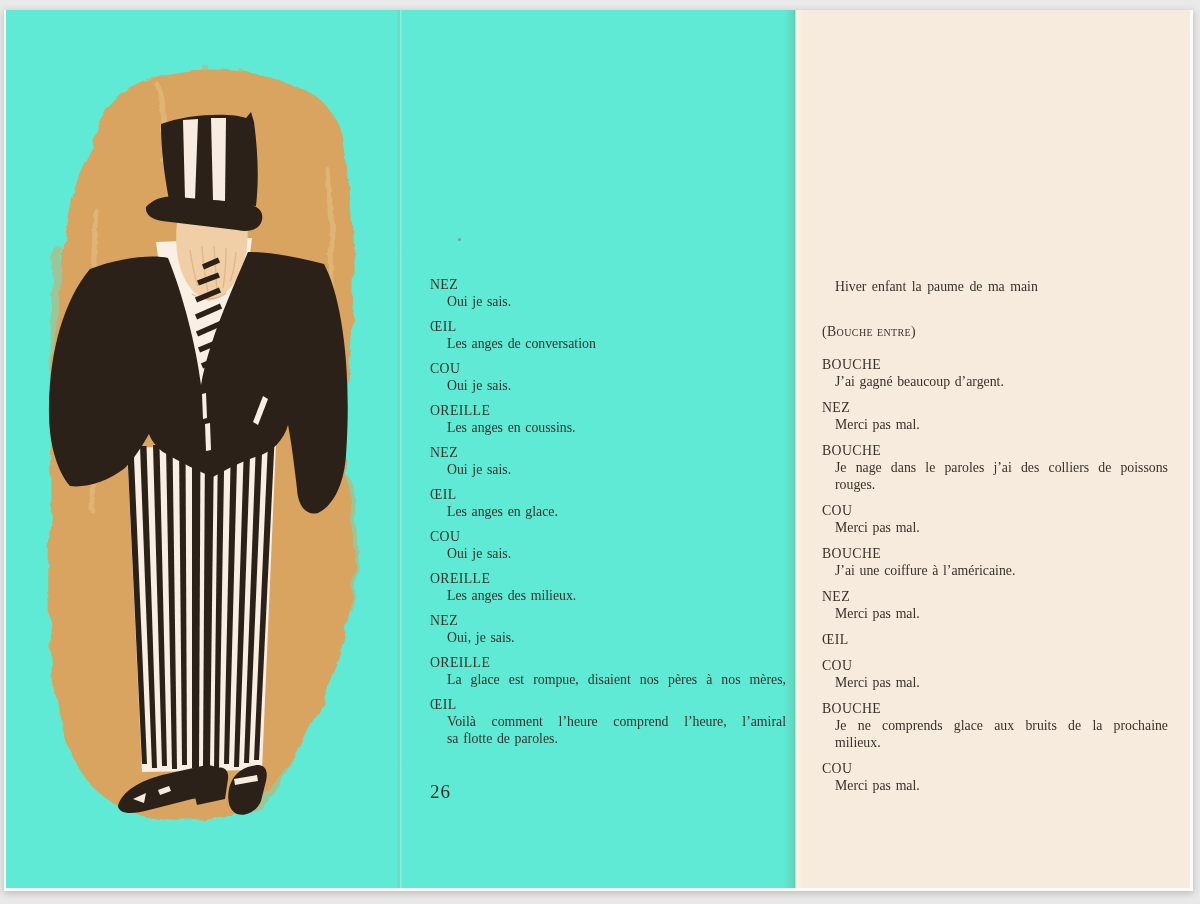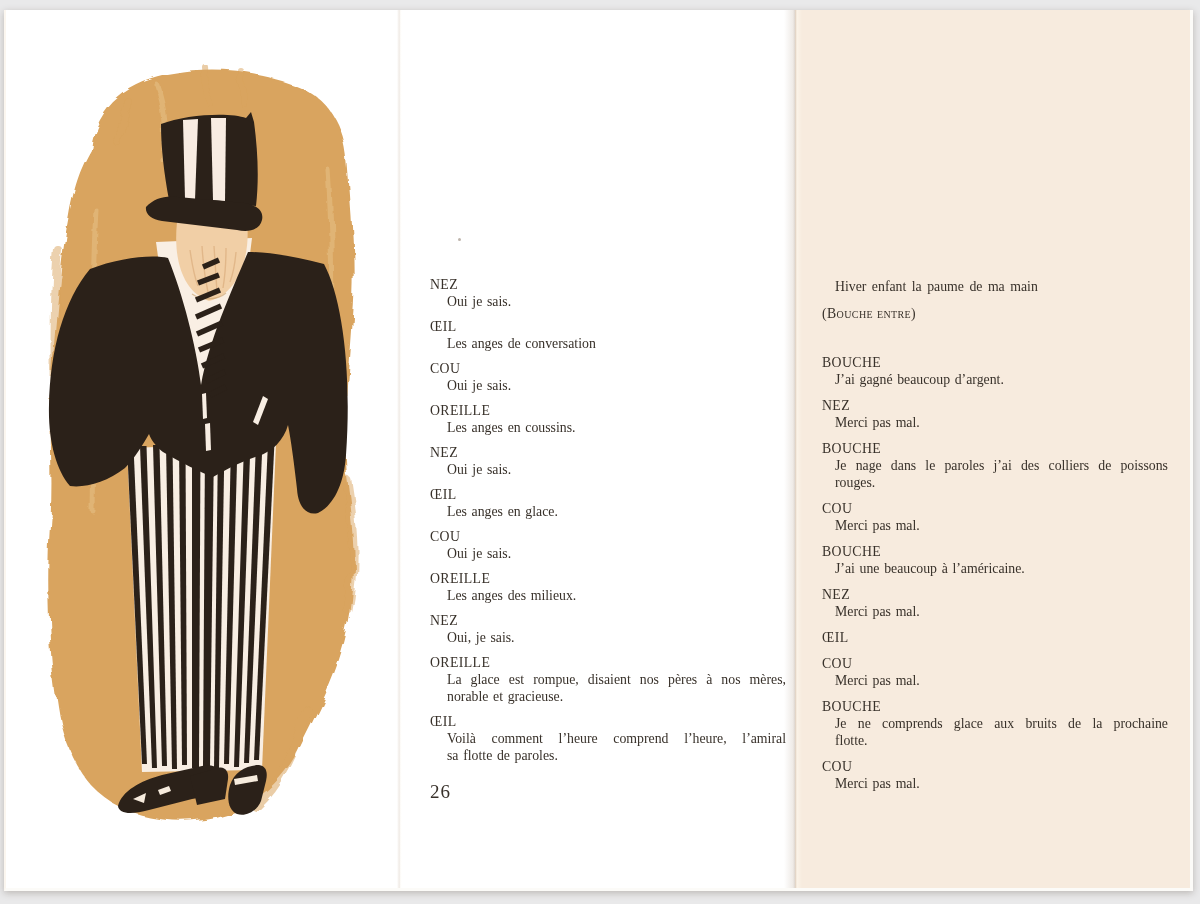--- a/index.html
+++ b/index.html
@@ -3,41 +3,41 @@
 <meta charset="utf-8">
 <style>
   html,body{margin:0;padding:0}
   body{
     width:1200px;height:904px;position:relative;overflow:hidden;
     background:#e9e9ea;
     font-family:"Liberation Serif","DejaVu Serif",serif;
   }
   .spread{
     position:absolute;left:4px;top:10px;width:1184px;height:878px;
-    background:#ffffff;
+    background:#5eead4;
     border-right:3px solid #fcfbf8;border-bottom:3px solid #fcfbf8;border-left:2px solid #fbf6ef;
     box-shadow:0 2px 7px rgba(70,55,40,.28);
   }
   .page-right-bg{position:absolute;left:789px;top:0;width:395px;height:100%;background:#f7ebde}
   .crease{position:absolute;left:391px;top:0;width:5px;height:100%;
     background:linear-gradient(90deg,rgba(140,100,60,0),rgba(140,100,60,.13) 45%,rgba(255,252,245,.35) 75%,rgba(140,100,60,0));}
   .gutter{position:absolute;left:778px;top:0;width:18px;height:100%;
     background:linear-gradient(90deg,rgba(120,85,50,0) 0%,rgba(120,85,50,.12) 50%,rgba(110,75,45,.22) 60%,rgba(255,250,240,.55) 72%,rgba(120,85,50,0) 100%);}
   .illustration{position:absolute;left:0;top:0;width:400px;height:878px}
   .text-col{position:absolute;color:#38312a;font-size:13.8px;line-height:17px;}
   .left-col{left:424px;top:266px;width:356px}
   .right-col{left:816px;top:268px;width:346px}
   .dlg{margin-bottom:8px}
   .right-col .dlg{margin-bottom:9px}
   .speaker{letter-spacing:.4px}
   .speech{padding-left:17px;word-spacing:1.2px}
   .right-col .speech{padding-left:13px}
   .just{text-align:justify;text-align-last:justify}
-  .lead{padding-left:13px;word-spacing:2px;margin-bottom:10px}
-  .stage-direction{font-variant:small-caps;letter-spacing:.4px;margin-bottom:32px}
+  .lead{padding-left:13px;word-spacing:2px;margin-bottom:28px}
+  .stage-direction{font-variant:small-caps;letter-spacing:.4px;margin-bottom:16px}
   .pagenum{position:absolute;text-align:left;font-size:19px;color:#38312a;letter-spacing:1px}
   .pagenum-left{left:424px;top:771px;width:356px}
   .pagenum-right{left:816px;top:769px;width:346px}
   .speck{position:absolute;width:3px;height:3px;border-radius:50%;background:rgba(110,90,70,.45)}
 </style>
 </head>
 <body>
 
 <div class="spread">
   <div class="page-right-bg"></div>
@@ -174,21 +174,20 @@
         <div class="speaker">OREILLE</div>
         <div class="speech">Les anges des milieux.</div>
       </div>
       <div class="dlg">
         <div class="speaker">NEZ</div>
         <div class="speech">Oui, je sais.</div>
       </div>
       <div class="dlg">
         <div class="speaker">OREILLE</div>
         <div class="speech just">La glace est rompue, disaient nos pères à nos mères,</div>
-        <div class="speech">norable et gracieuse.</div>
       </div>
       <div class="dlg">
         <div class="speaker">ŒIL</div>
         <div class="speech just">Voilà comment l’heure comprend l’heure, l’amiral</div>
         <div class="speech">sa flotte de paroles.</div>
       </div>
     </div>
   <div class="pagenum pagenum-left">26</div>
 
   <div class="text-col right-col">
@@ -207,37 +206,37 @@
           <div class="speaker">BOUCHE</div>
           <div class="speech just">Je nage dans le paroles j’ai des colliers de poissons</div>
           <div class="speech">rouges.</div>
         </div>
         <div class="dlg">
           <div class="speaker">COU</div>
           <div class="speech">Merci pas mal.</div>
         </div>
         <div class="dlg">
           <div class="speaker">BOUCHE</div>
-          <div class="speech">J’ai une beaucoup à l’américaine.</div>
+          <div class="speech">J’ai une coiffure à l’américaine.</div>
         </div>
         <div class="dlg">
           <div class="speaker">NEZ</div>
           <div class="speech">Merci pas mal.</div>
         </div>
         <div class="dlg">
           <div class="speaker">ŒIL</div>
         </div>
         <div class="dlg">
           <div class="speaker">COU</div>
           <div class="speech">Merci pas mal.</div>
         </div>
         <div class="dlg">
           <div class="speaker">BOUCHE</div>
           <div class="speech just">Je ne comprends glace aux bruits de la prochaine</div>
-          <div class="speech">flotte.</div>
+          <div class="speech">milieux.</div>
         </div>
         <div class="dlg">
           <div class="speaker">COU</div>
           <div class="speech">Merci pas mal.</div>
         </div>
       </div>
   </div>
 
   <div class="speck" style="left:452px;top:228px"></div>
 </div>

